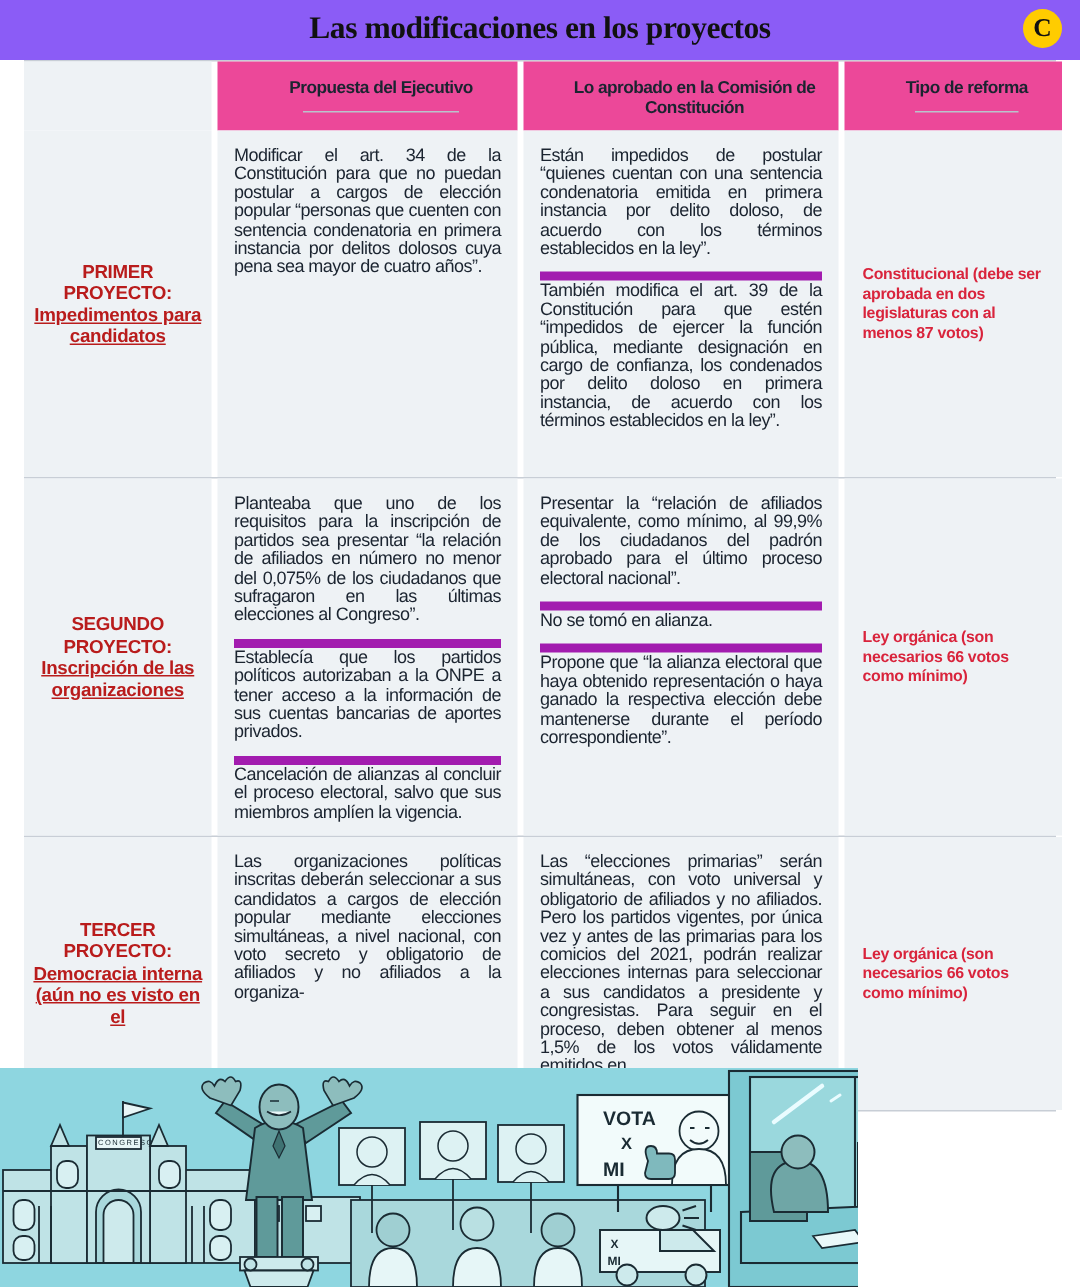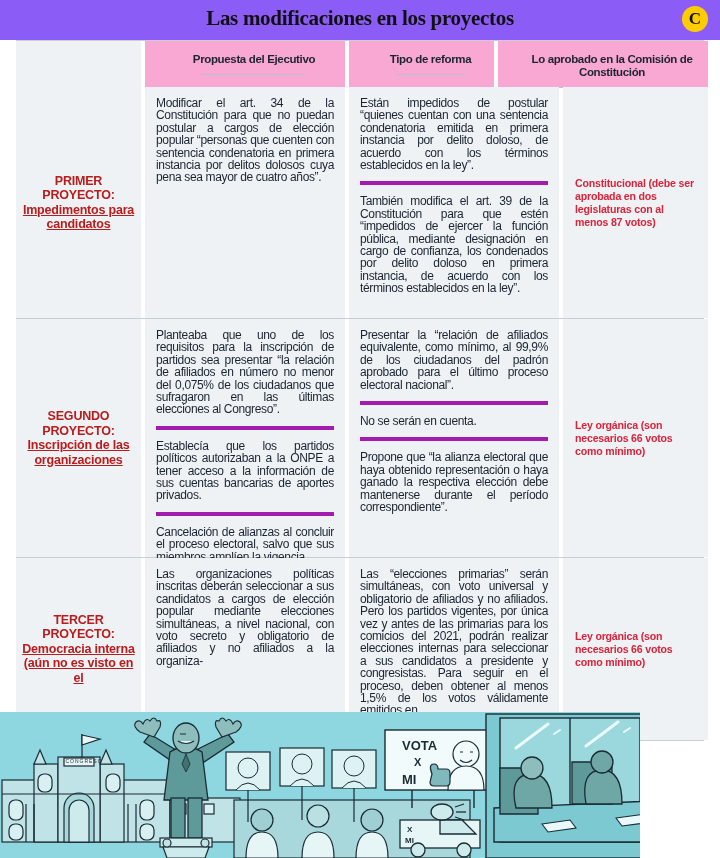--- a/index.html
+++ b/index.html
@@ -60,21 +60,21 @@
   }
   .cell:last-child{margin-right:0;}
   .c-label{width:125px;flex:0 0 125px;}
   .c-exec{width:200px;flex:0 0 200px;}
   .c-comm{width:210px;flex:0 0 210px;}
   .c-type{width:145px;flex:0 0 145px;}
 
   
   .hrow{display:flex;align-items:flex-start;border-bottom:none;}
   .hcell{
-    background:#f9a8d4;
+    background:#ec4899;
     margin-right:4px;
     box-sizing:border-box;
     padding:12px 10px 0 28px;
     height:46px;
   }
   .hcell:last-child{margin-right:0;}
   .hcell .htxt{
     font-size:11.5px;
     font-weight:700;
     color:#1b2430;
@@ -112,22 +112,21 @@
   .para{
     font-size:12px;
     line-height:12.4px;
     color:#1b2430;
     letter-spacing:-0.35px;
     text-align:justify;
     margin:0 0 0 0;
   }
   .para + .para{
     margin-top:10px;
-    padding-top:10px;
-    border-top:4px solid #a21caf;
+    border-top:6px solid #a21caf;
   }
 
   
   .typewrap{
     height:100%;
     display:flex;align-items:center;
     padding:0 12px;
     box-sizing:border-box;
     justify-content:center;
   }
@@ -137,21 +136,21 @@
     font-size:10.6px;
     line-height:13px;
     letter-spacing:-0.2px;
     text-align:left;
   }
 
   
   .illo{
     position:absolute;
     left:0;top:712px;
-    width:640px;height:146px;
+    width:572px;height:146px;
     background:#737373;
     overflow:hidden;
   }
   .illo svg{display:block;}
 </style>
 </head>
 <body>
 
 <div class="page">
 
@@ -163,26 +162,26 @@
   </div>
 
   <div class="table">
 
     <div class="hrow">
       <div class="hcell c-label"></div>
       <div class="hcell c-exec">
         <div class="htxt">Propuesta del Ejecutivo</div>
         <div class="hrule"></div>
       </div>
+      <div class="hcell c-comm">
+        <div class="htxt">Lo aprobado en la Comisión de Constitución</div>
+        <div class="hrule"></div>
+      </div>
       <div class="hcell c-type">
         <div class="htxt">Tipo de reforma</div>
-        <div class="hrule"></div>
-      </div>
-      <div class="hcell c-comm">
-        <div class="htxt">Lo aprobado en la Comisión de Constitución</div>
         <div class="hrule"></div>
       </div>
     </div>
 
     <div class="row" style="height:231px">
       <div class="cell c-label">
         <div class="label-wrap">
           <div class="label-txt">
             <span class="lead">PRIMER PROYECTO:</span>
             <span class="sub">Impedimentos para candidatos</span>
@@ -212,21 +211,21 @@
           </div>
         </div>
       </div>
       <div class="cell c-exec txtcell">
         <p class="para">Planteaba que uno de los requisitos para la inscripción de partidos sea presentar “la relación de afiliados en número no menor del 0,075% de los ciudadanos que sufragaron en las últimas elecciones al Congreso”.</p>
         <p class="para">Establecía que los partidos políticos autorizaban a la ONPE a tener acceso a la información de sus cuentas bancarias de aportes privados.</p>
         <p class="para">Cancelación de alianzas al concluir el proceso electoral, salvo que sus miembros amplíen la vigencia.</p>
       </div>
       <div class="cell c-comm txtcell">
         <p class="para">Presentar la “relación de afiliados equivalente, como mínimo, al 99,9% de los ciudadanos del padrón aprobado para el último proceso electoral nacional”.</p>
-        <p class="para">No se serán en cuenta.</p>
+        <p class="para">No se tomó en alianza.</p>
         <p class="para">Propone que “la alianza electoral que haya obtenido representación o haya ganado la respectiva elección debe mantenerse durante el período correspondiente”.</p>
       </div>
       <div class="cell c-type">
         <div class="typewrap">
           <div class="type-txt">Ley orgánica (son necesarios 66 votos como mínimo)</div>
         </div>
       </div>
     </div>
 
     <div class="row" style="height:182px">

